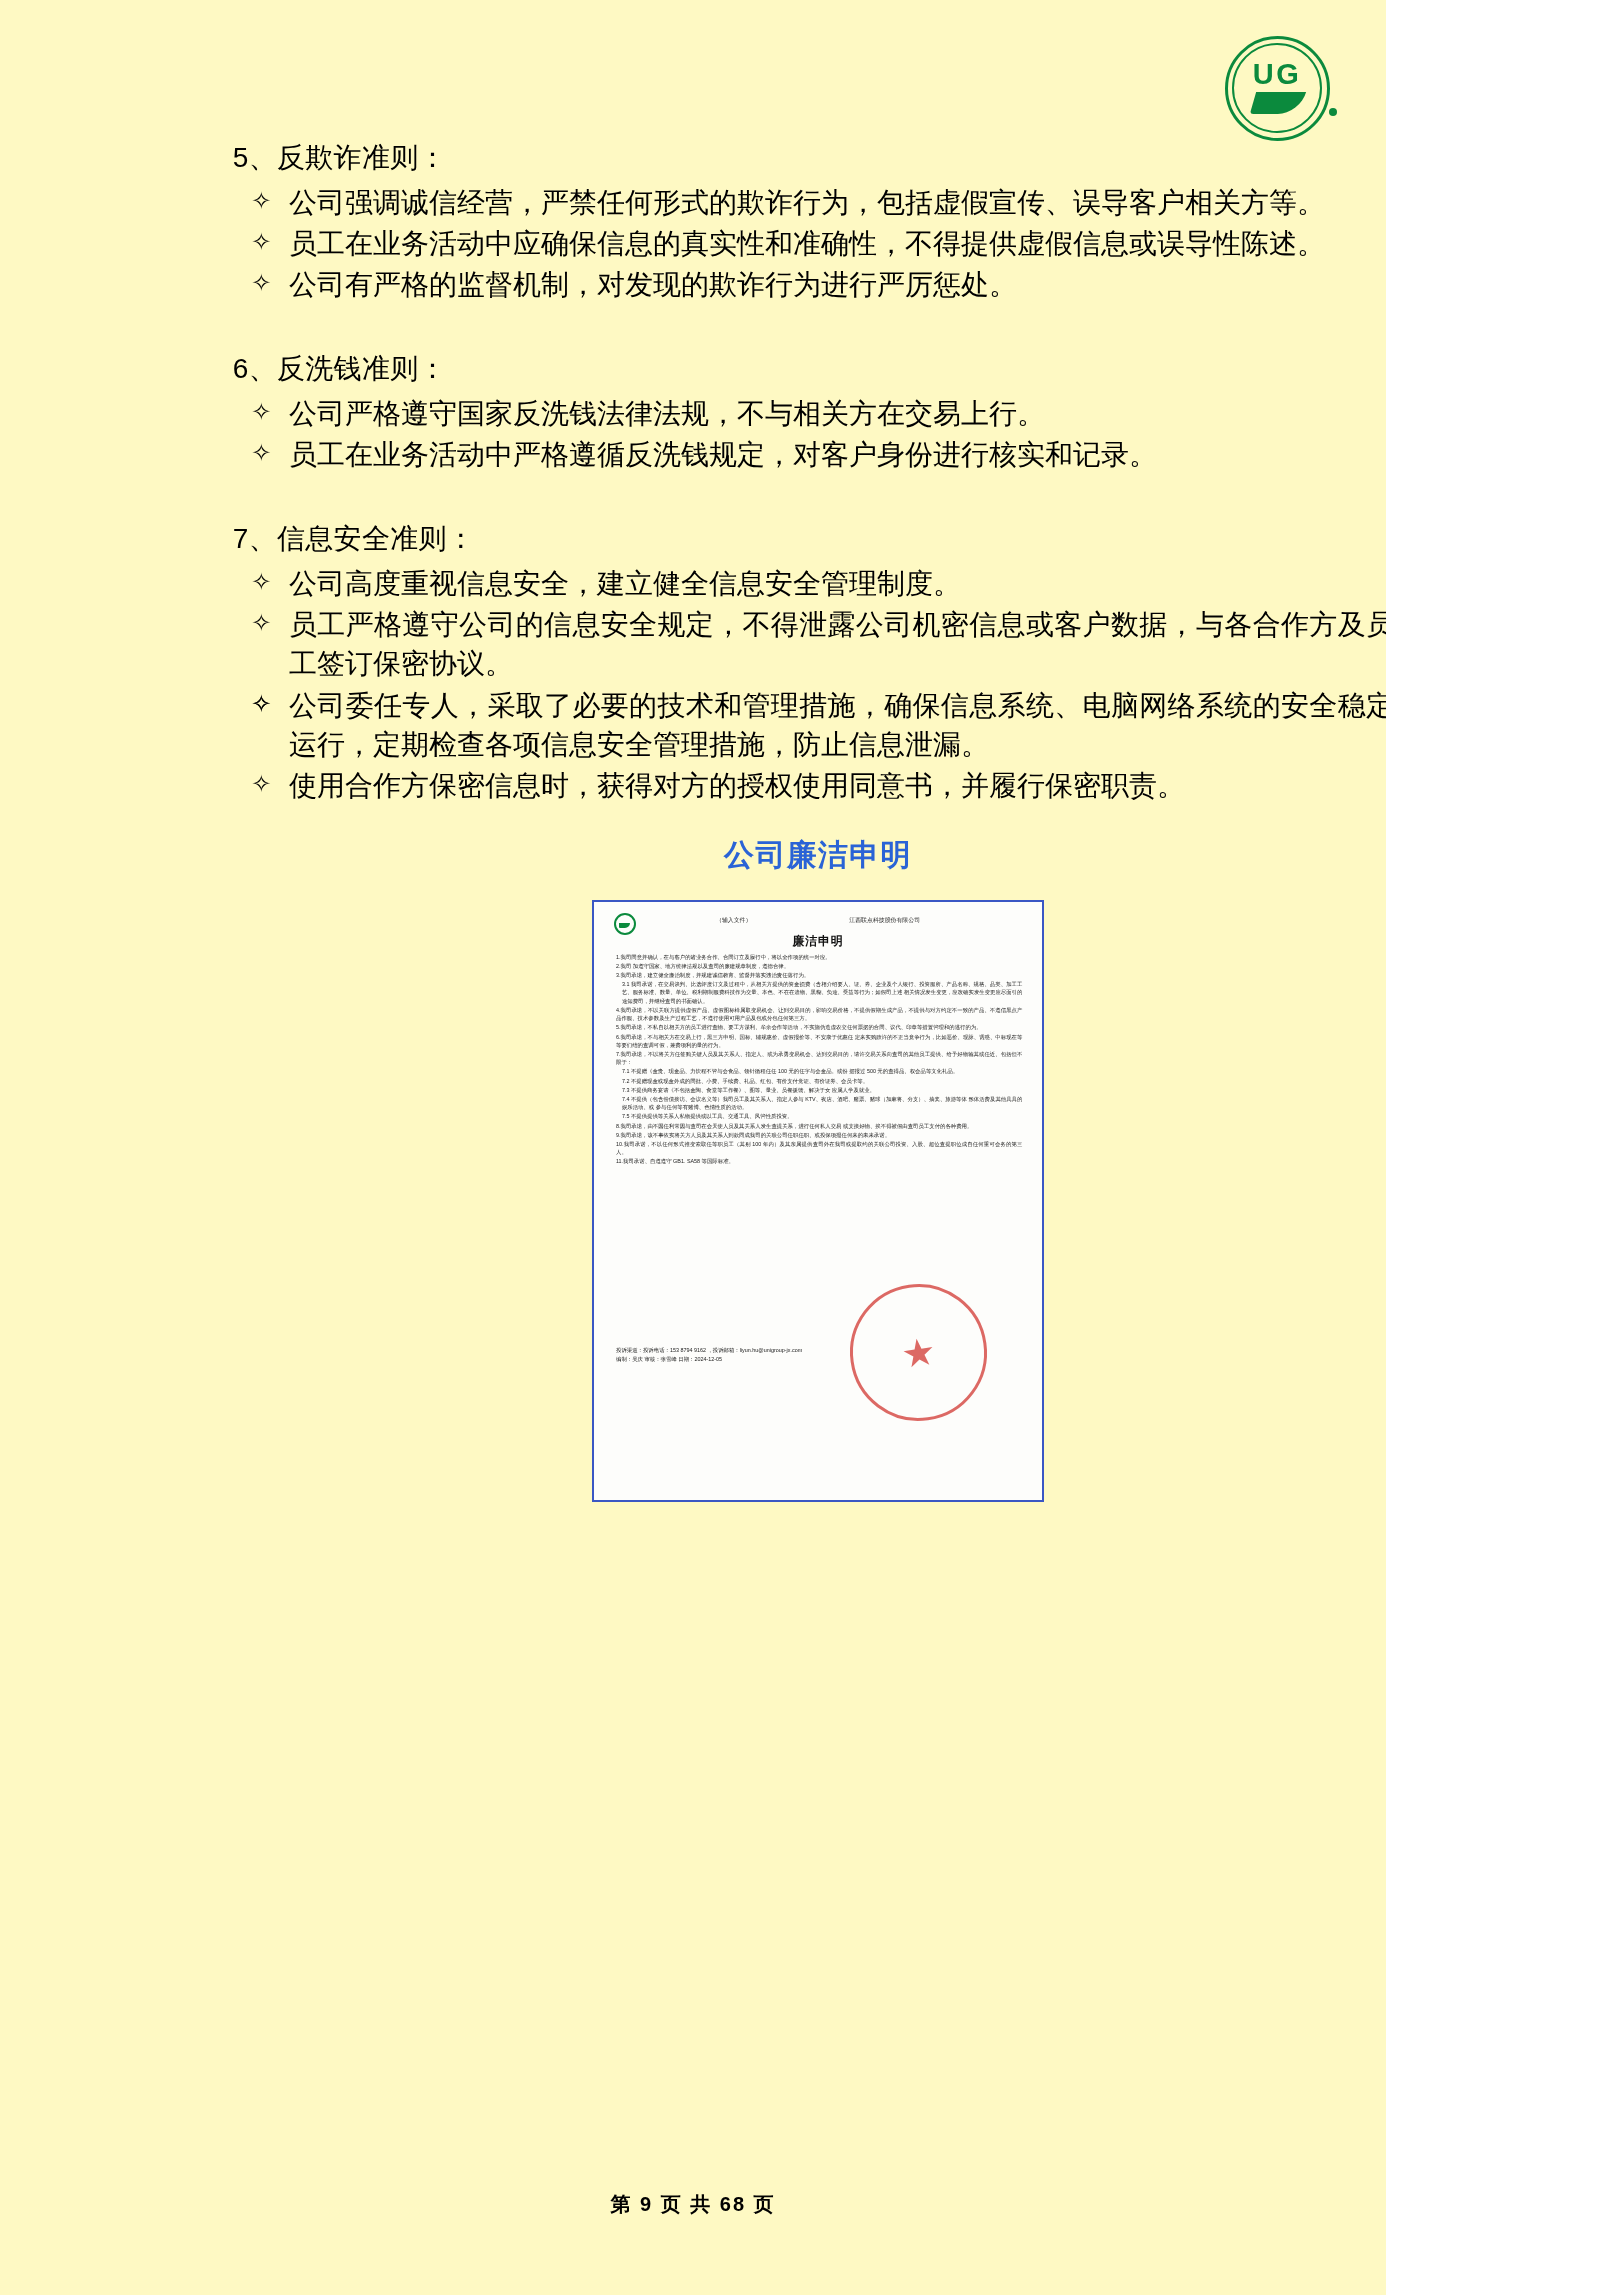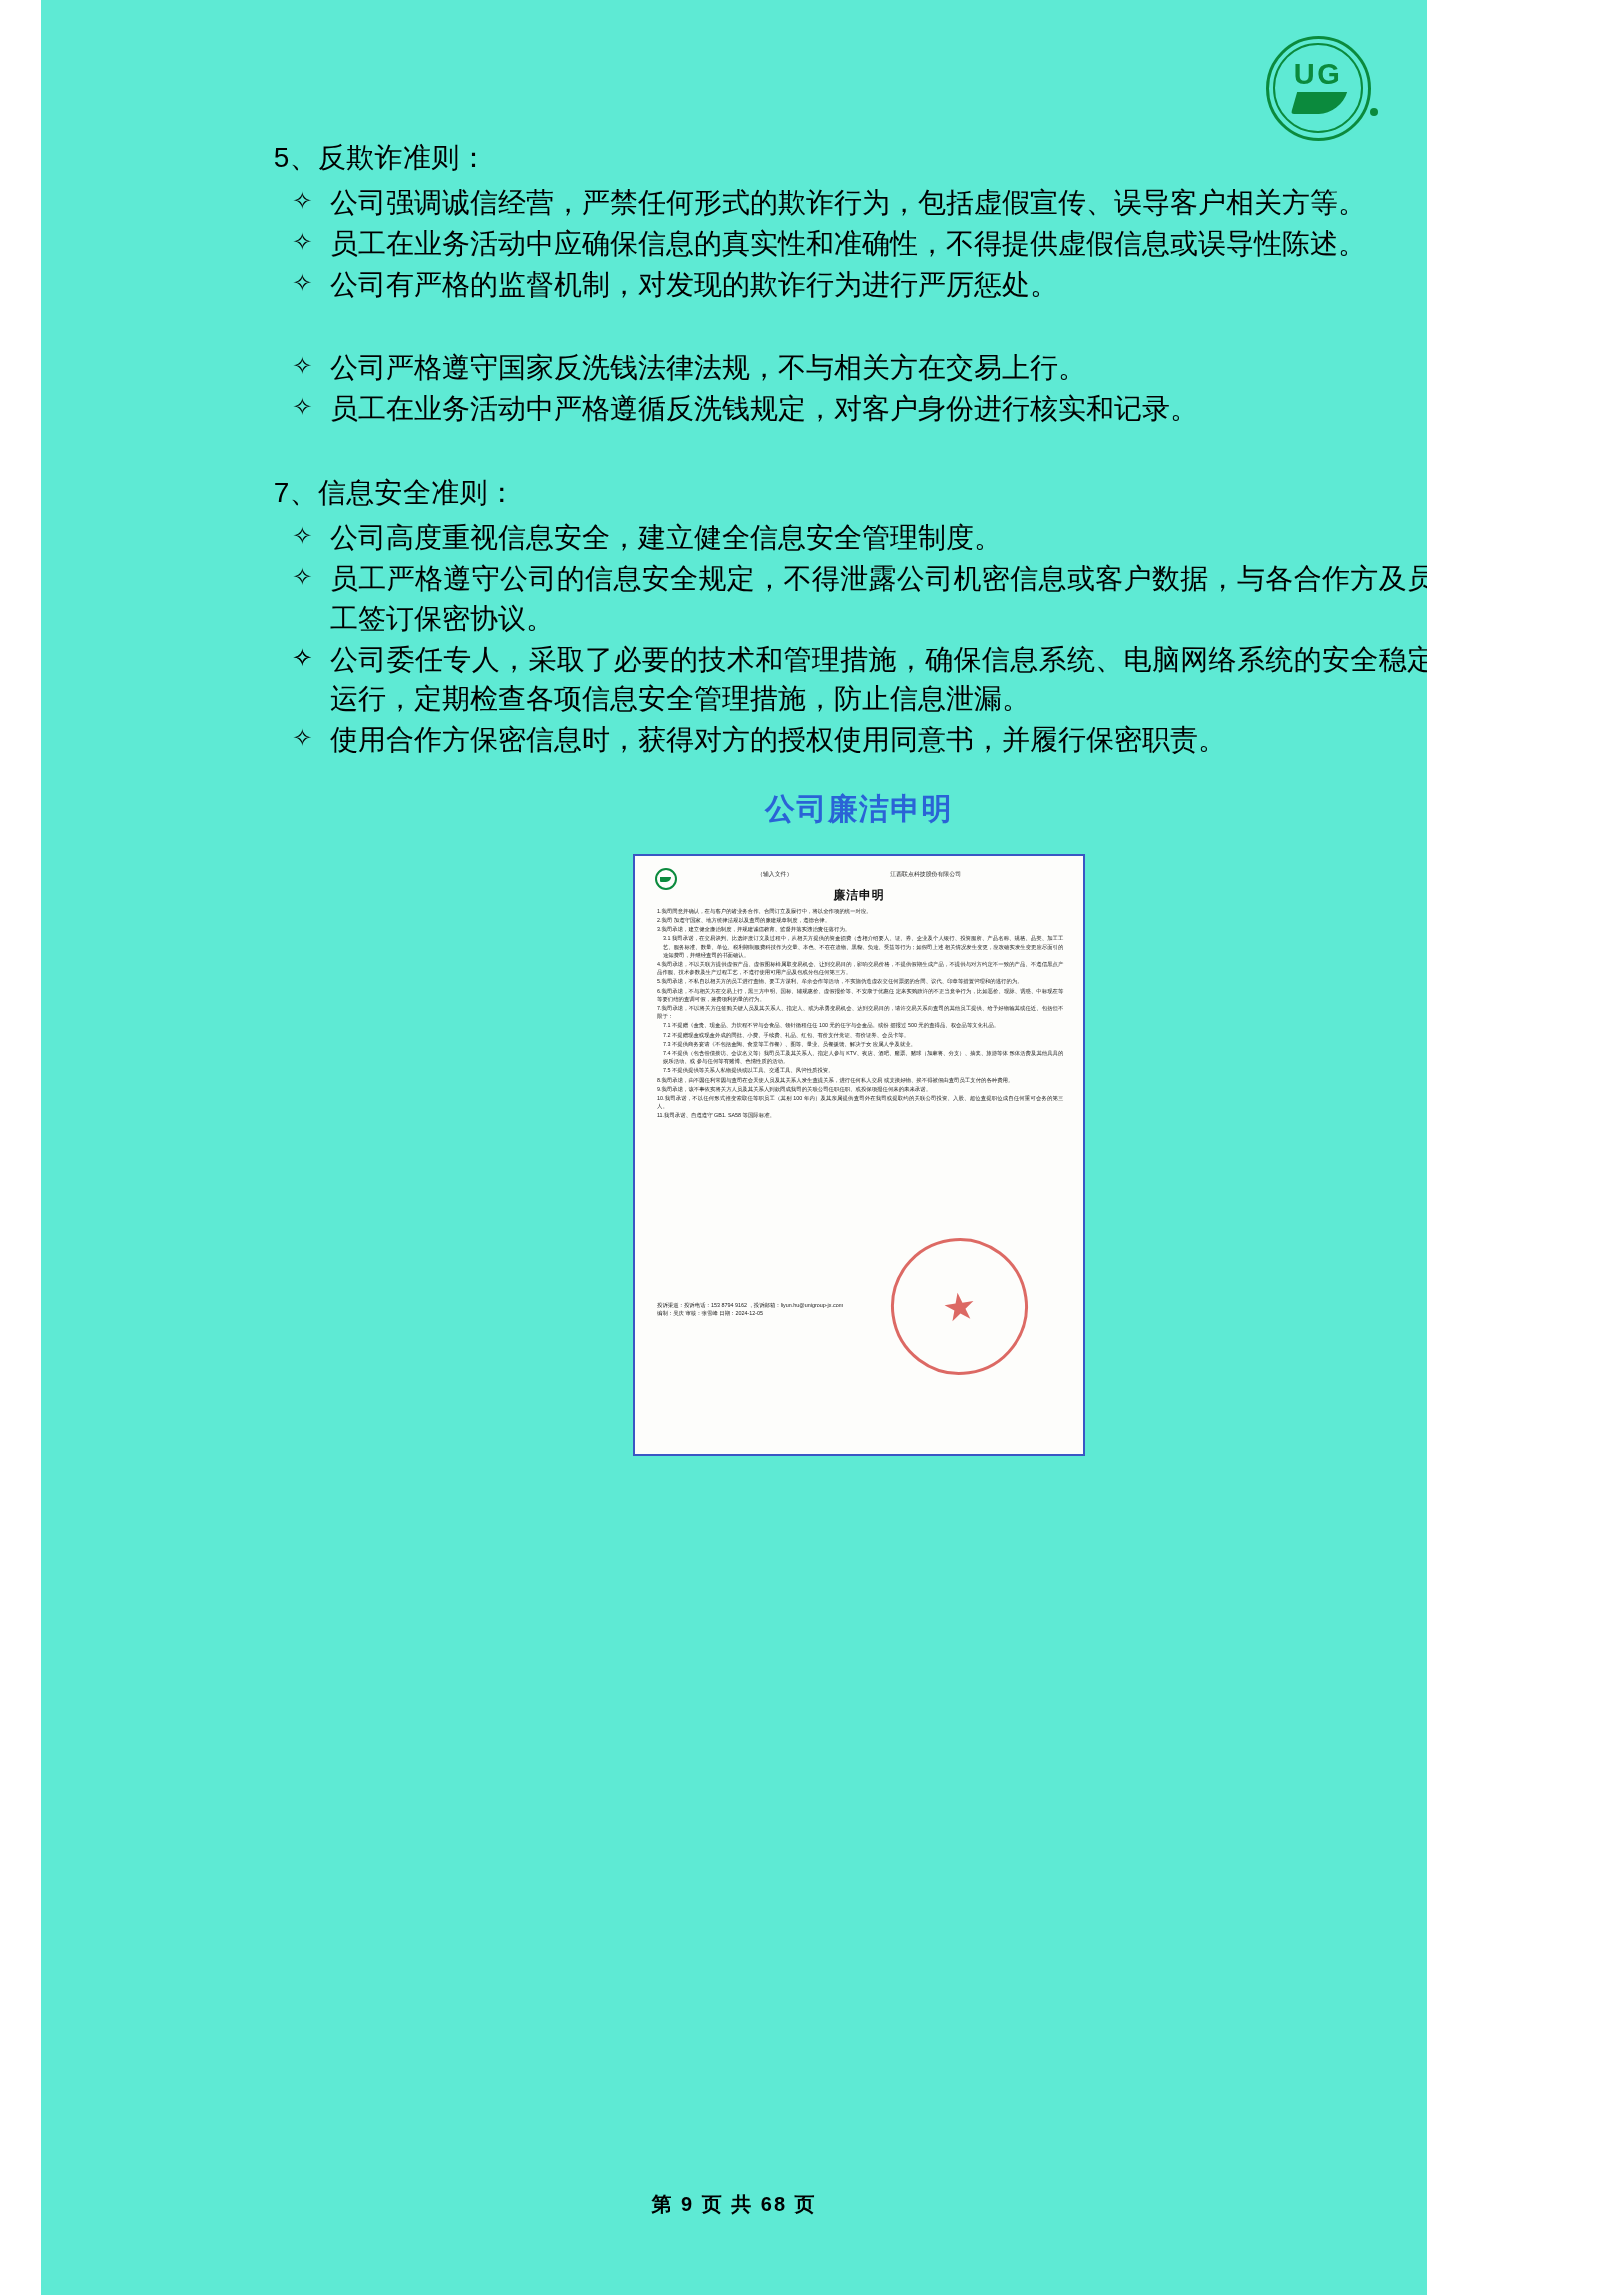--- a/index.html
+++ b/index.html
@@ -7,24 +7,23 @@
     padding: 0;
     background: #ffffff;
   }
   body {
     font-family: "Liberation Serif", "DejaVu Serif", serif;
   }
   .page {
     position: relative;
     width: 1386px;
     height: 2295px;
-    background: #5eead4;
+    background: #fef9c3;
     box-sizing: border-box;
     overflow: hidden;
-    margin-left: 41px;
   }
 
   
   .logo {
     position: absolute;
     top: 29px;
     right: 43px;
     width: 131px;
     height: 131px;
   }
@@ -275,20 +274,21 @@
       <ul class="bullets">
         <li><span class="mark">✧</span><span>公司强调诚信经营，严禁任何形式的欺诈行为，包括虚假宣传、误导客户相关方等。</span></li>
         <li><span class="mark">✧</span><span>员工在业务活动中应确保信息的真实性和准确性，不得提供虚假信息或误导性陈述。</span></li>
         <li><span class="mark">✧</span><span>公司有严格的监督机制，对发现的欺诈行为进行严厉惩处。</span></li>
       </ul>
     </div>
 
     <div class="section-gap"></div>
 
     <div class="section">
+      <h2 class="section-head">6、反洗钱准则：</h2>
       <ul class="bullets">
         <li><span class="mark">✧</span><span>公司严格遵守国家反洗钱法律法规，不与相关方在交易上行。</span></li>
         <li><span class="mark">✧</span><span>员工在业务活动中严格遵循反洗钱规定，对客户身份进行核实和记录。</span></li>
       </ul>
     </div>
 
     <div class="section-gap"></div>
 
     <div class="section">
       <h2 class="section-head">7、信息安全准则：</h2>

